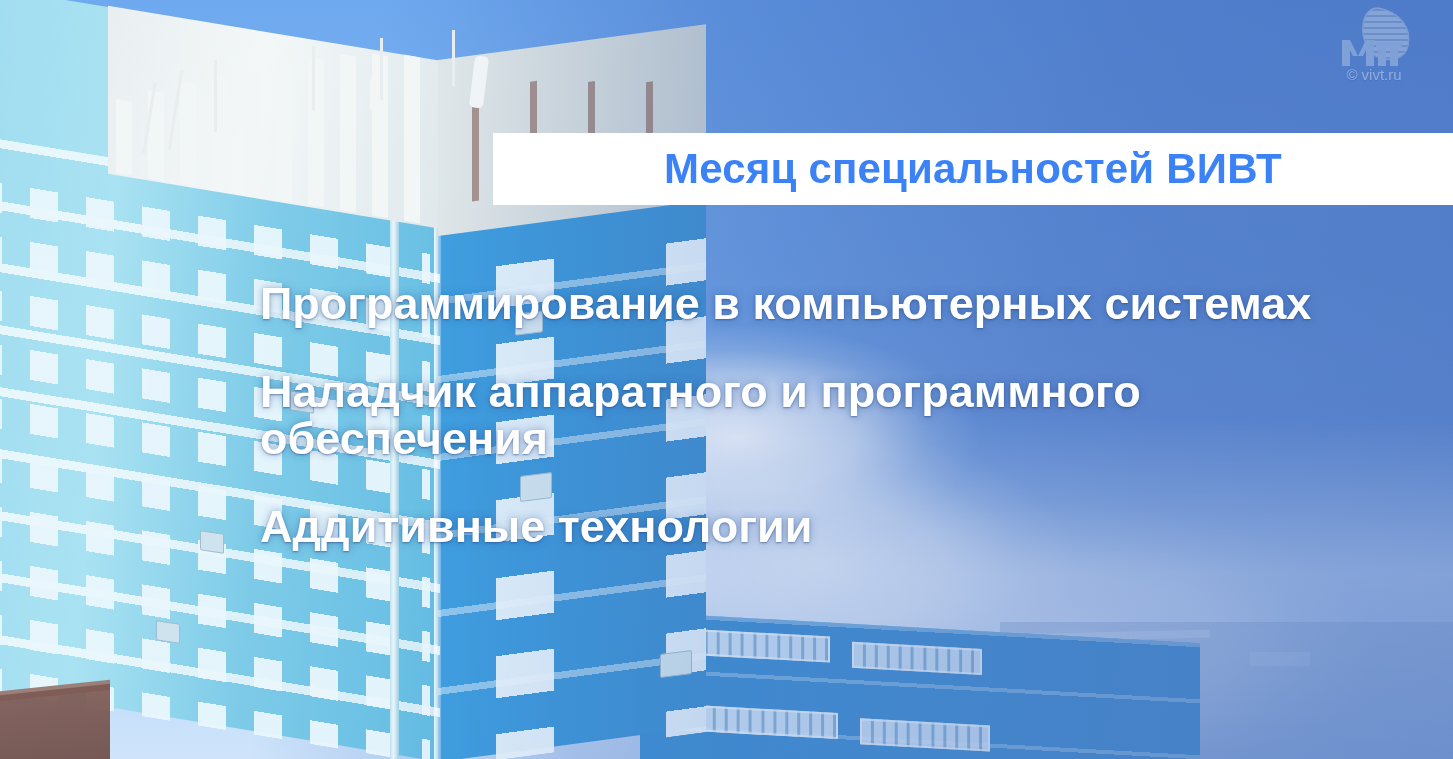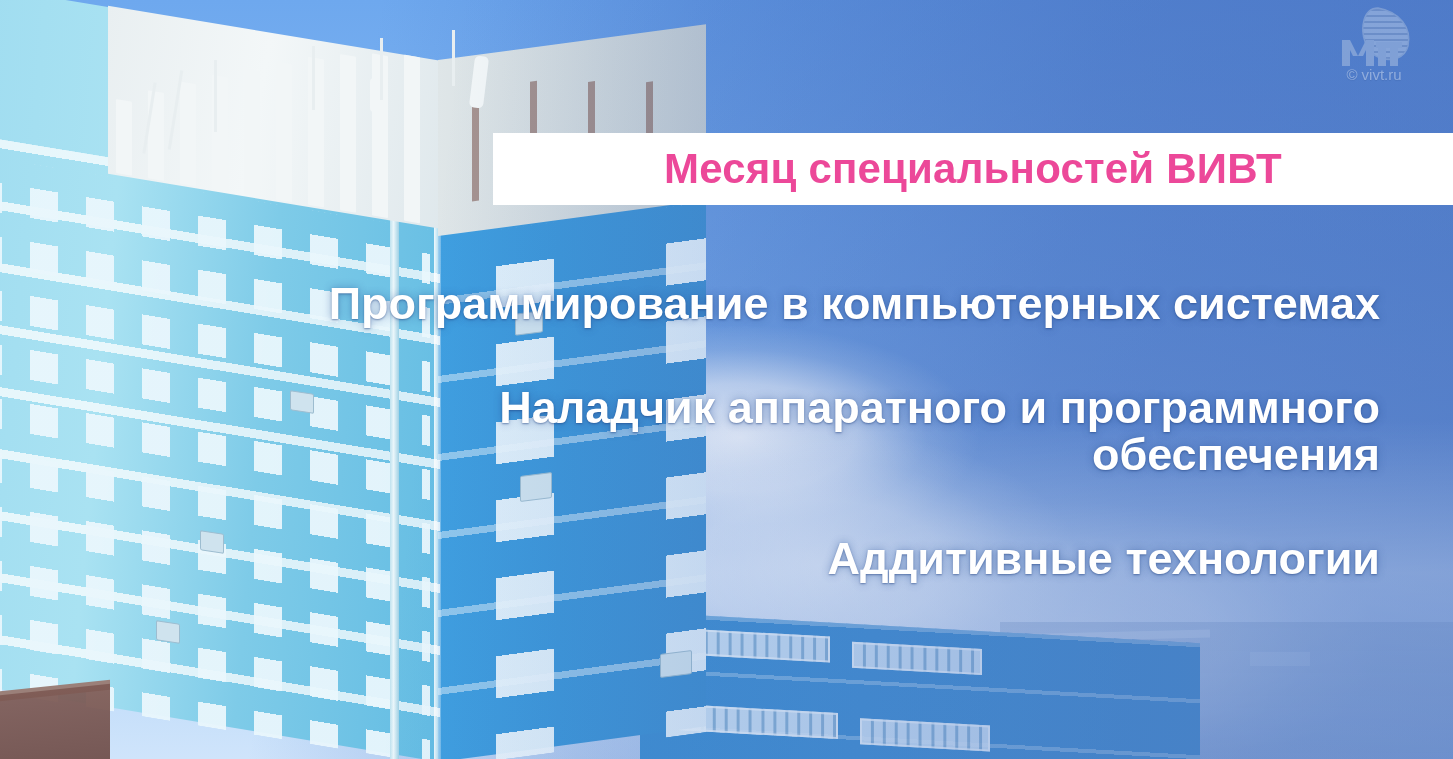--- a/index.html
+++ b/index.html
@@ -189,36 +189,36 @@
   }
 
   
   .banner{
     position:absolute;left:493px;top:133px;width:960px;height:72px;
     background:#ffffff;
     display:flex;align-items:center;justify-content:center;
   }
   .banner-title{
     font-size:42px;font-weight:bold;letter-spacing:.2px;
-    color:#ec4899;white-space:nowrap;
+    color:#3b82f6;white-space:nowrap;
     font-family:"Liberation Sans", sans-serif;
   }
 
   
   .speclist{
     position:absolute;left:260px;top:280px;width:1120px;
-    text-align:right;
+    text-align:left;
   }
   .spec{
     color:#ffffff;font-weight:bold;font-size:45px;line-height:1.06;
     text-shadow:0 0 8px rgba(40,80,150,.45),0 1px 2px rgba(30,60,120,.5);
     font-family:"Liberation Sans", sans-serif;
     margin:0;
   }
-  .spec + .spec{margin-top:56px;}
+  .spec + .spec{margin-top:40px;}
 
   
   .watermark{
     position:absolute;right:25px;top:6px;width:108px;height:96px;
     opacity:.42;
   }
   .wm-logo{position:absolute;left:0;top:0;width:108px;height:62px;}
   .wm-text{
     position:absolute;left:0;top:60px;width:108px;
     text-align:center;color:#e8eef8;font-size:15px;

